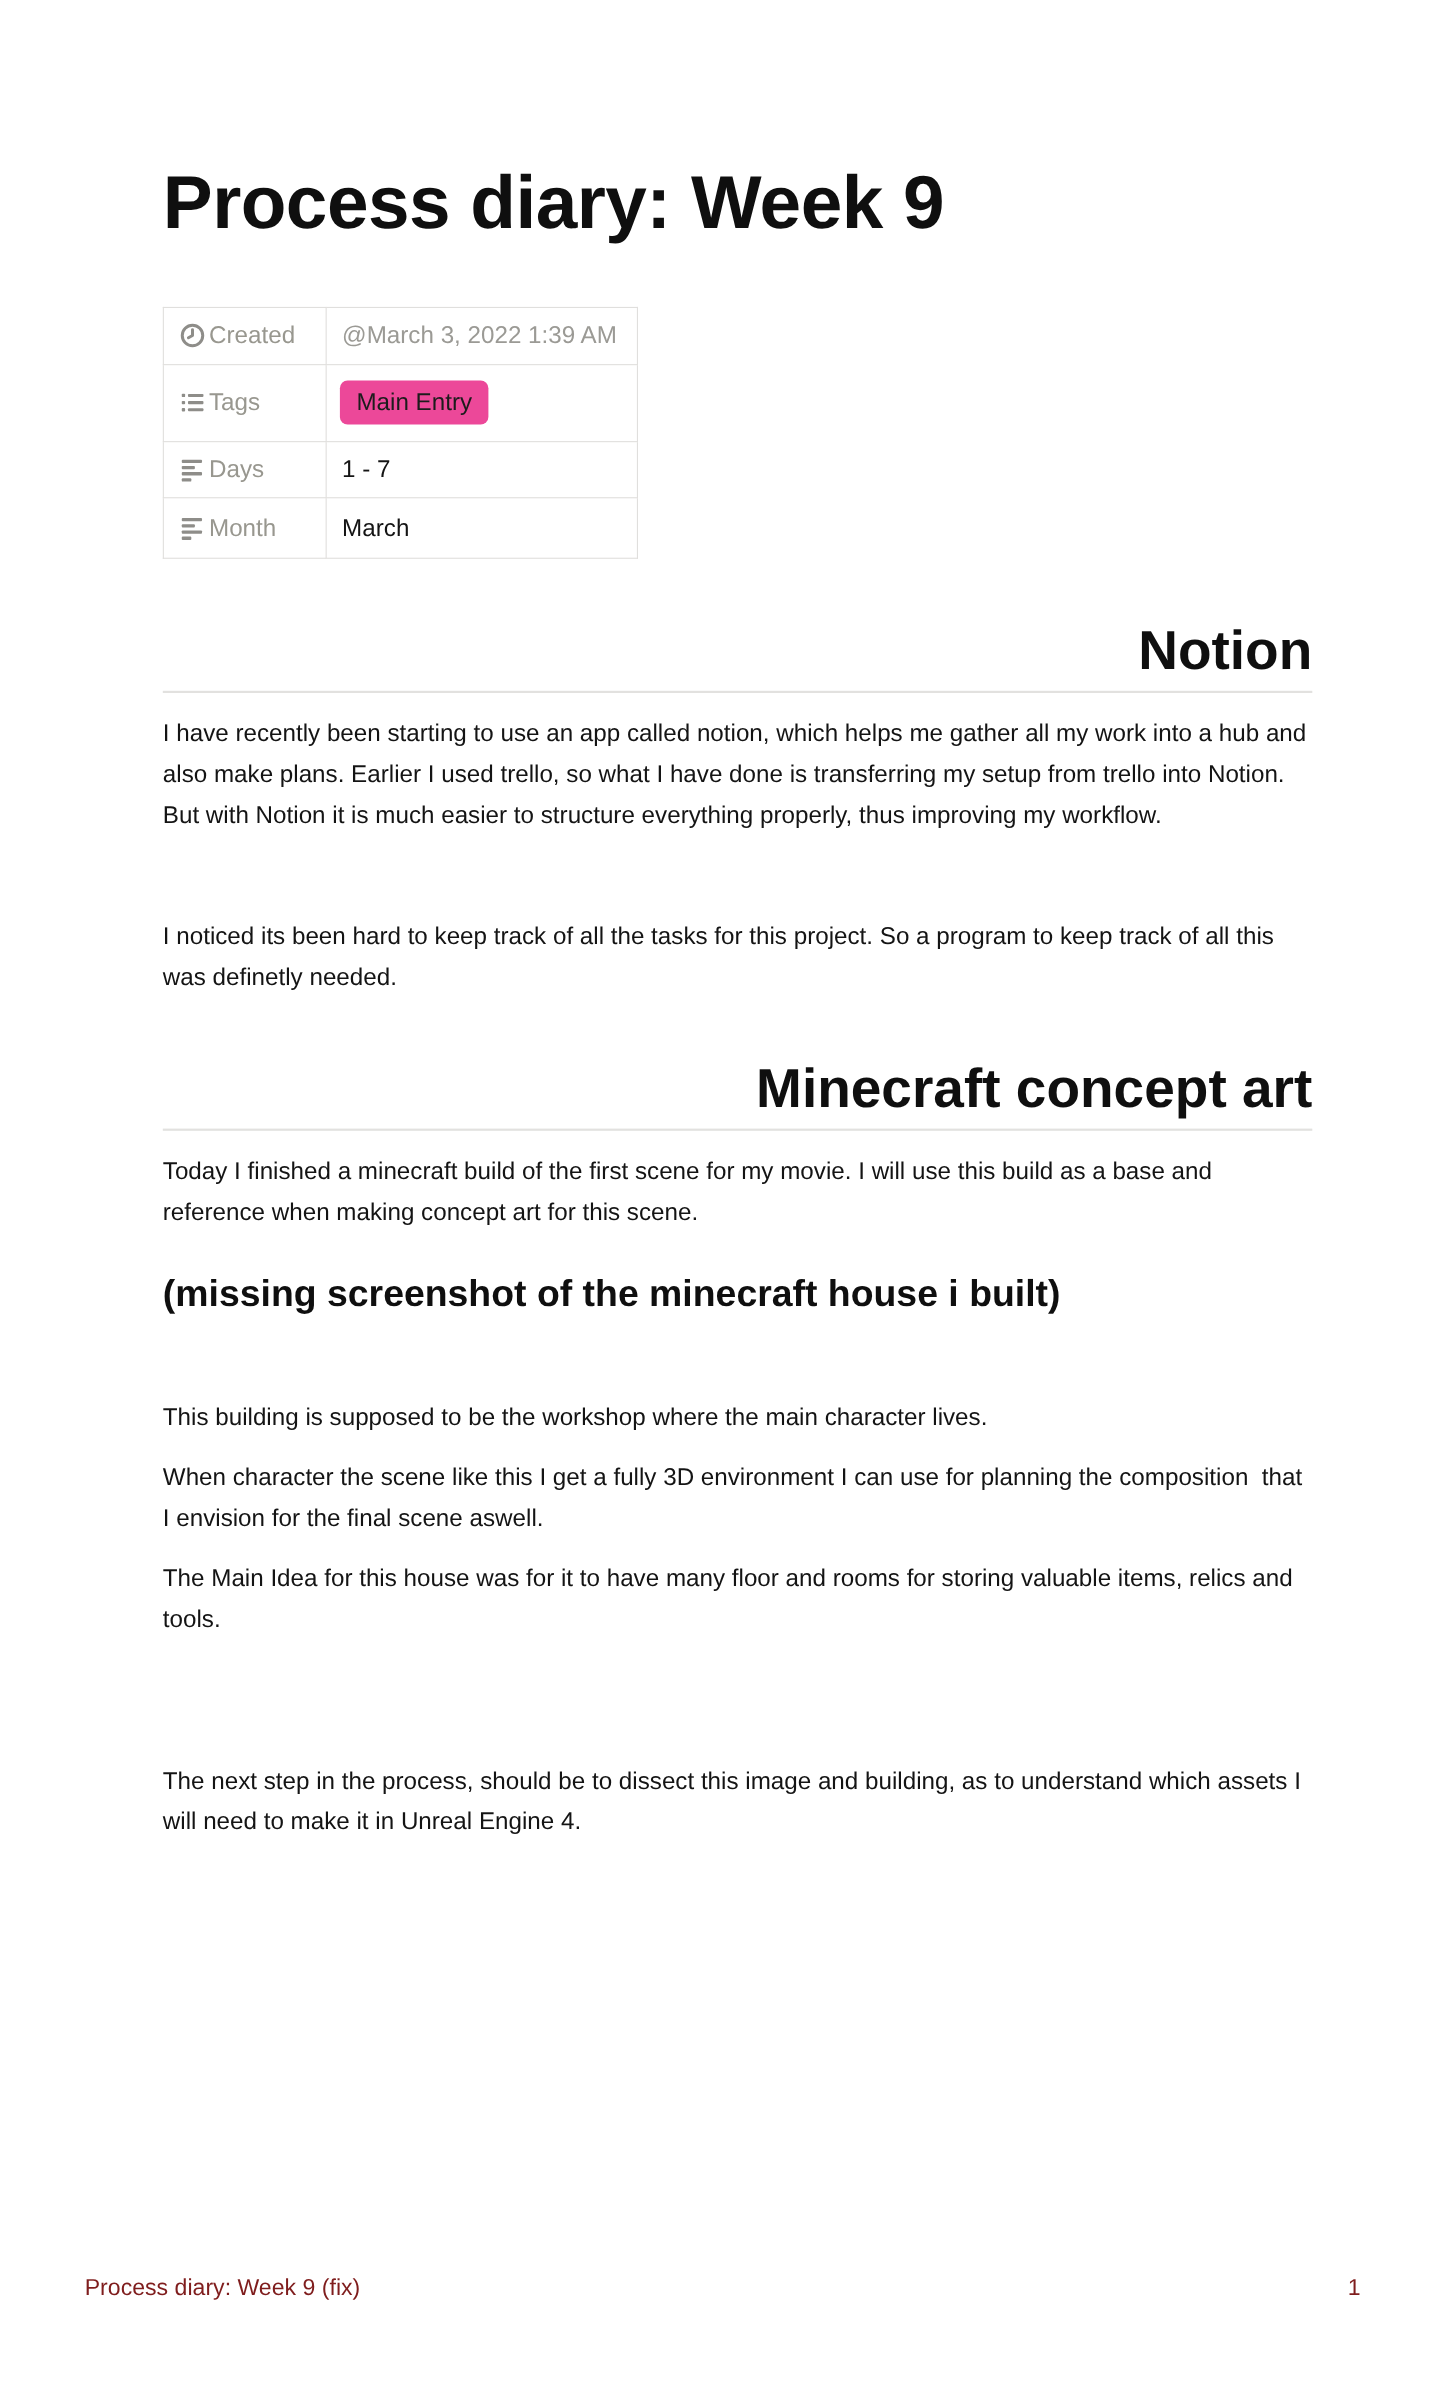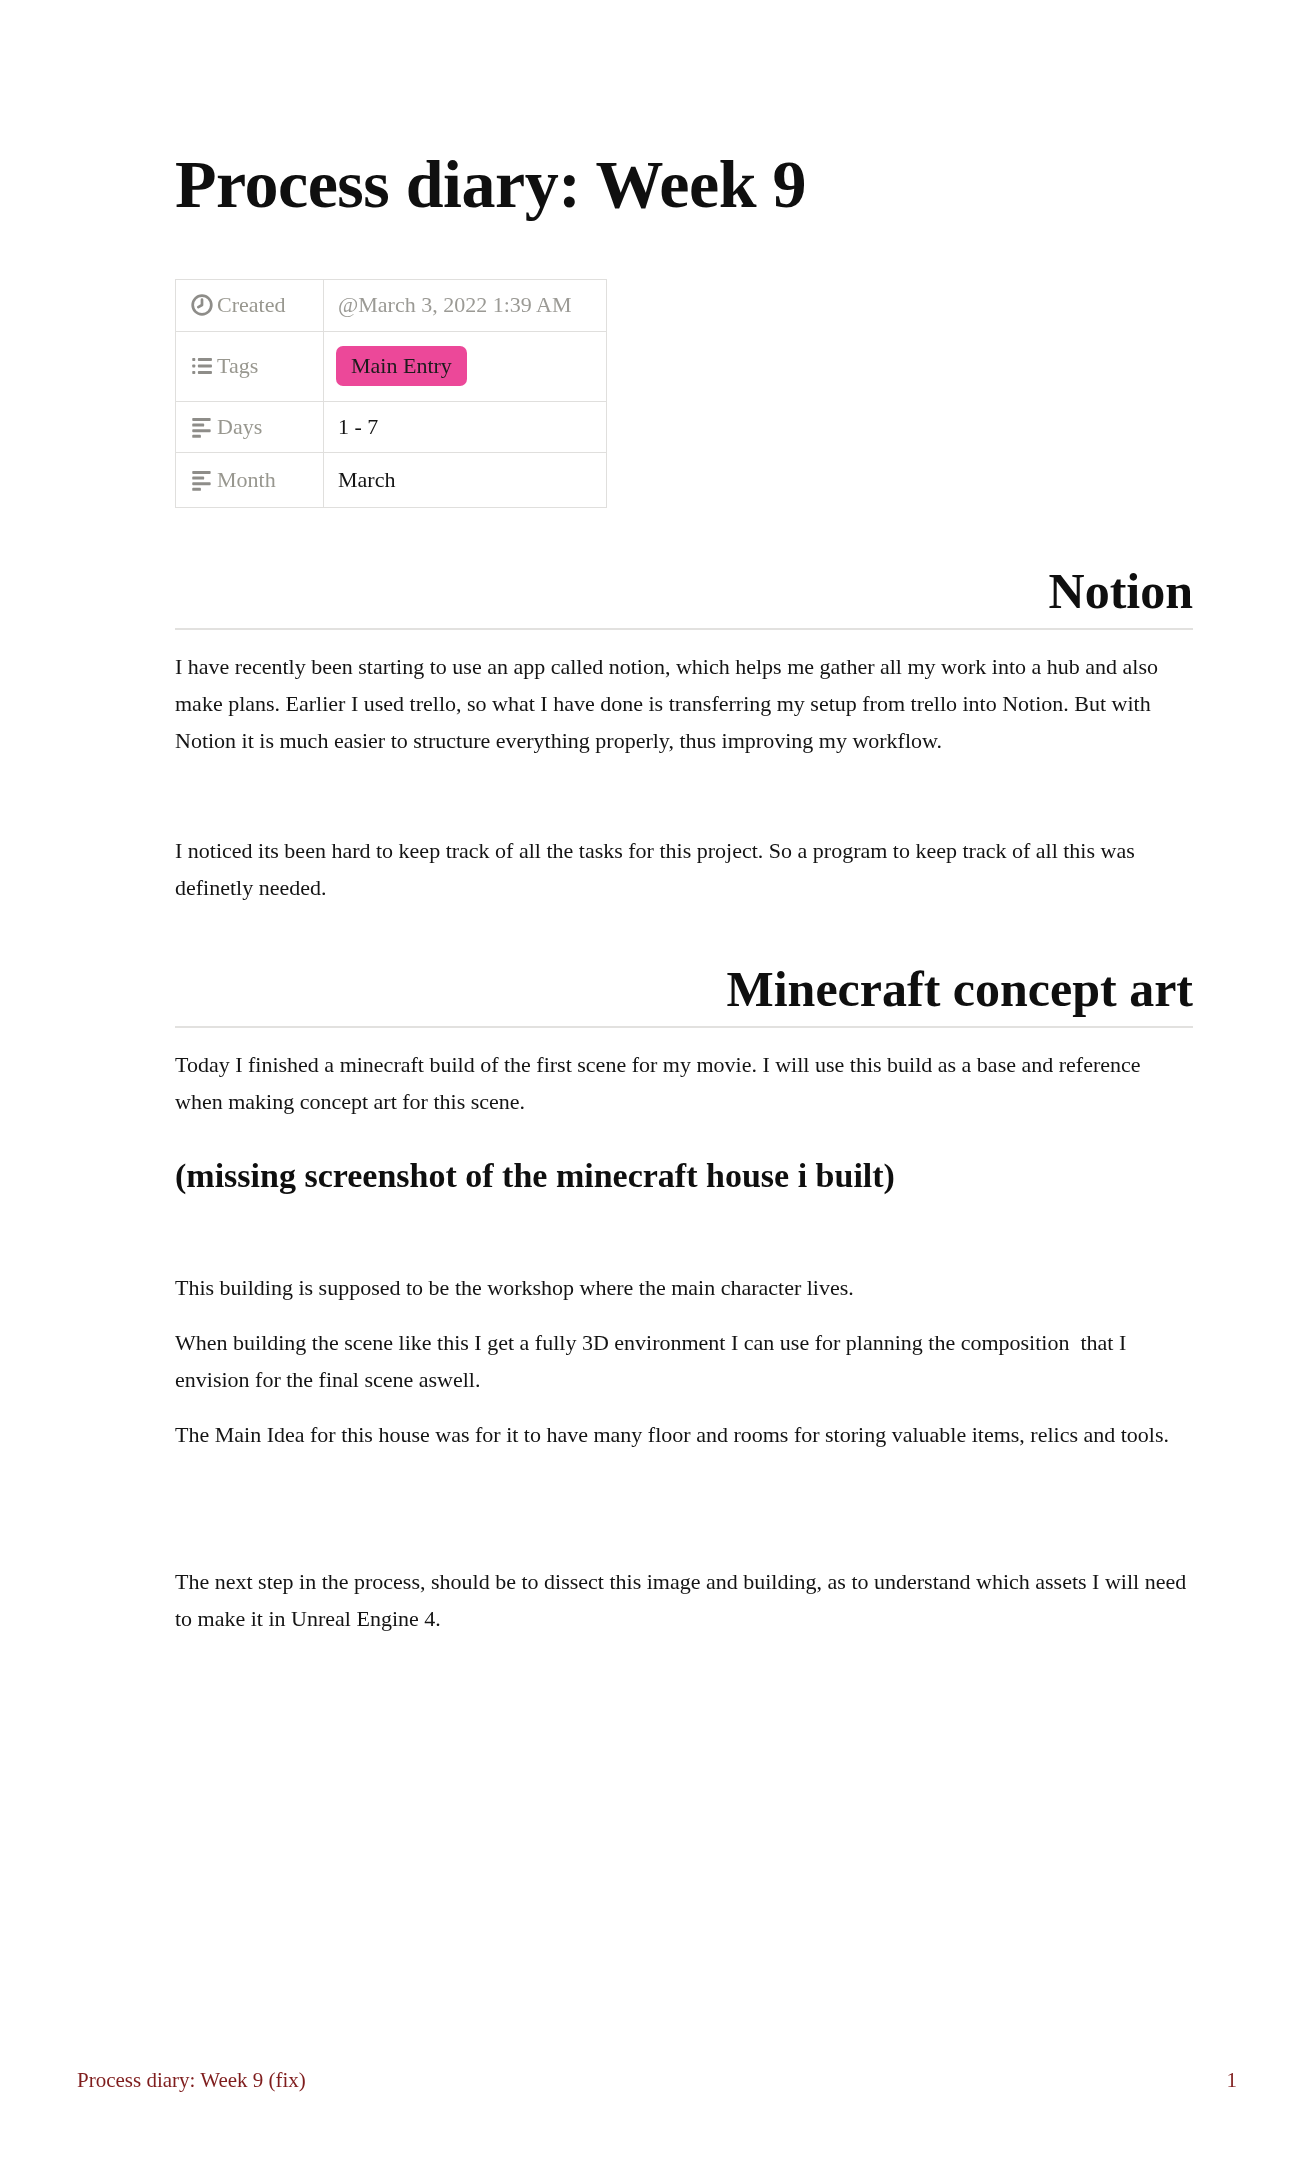--- a/index.html
+++ b/index.html
@@ -3,23 +3,22 @@
 <meta charset="utf-8">
 <style>
   * { box-sizing: border-box; }
   html, body { margin: 0; padding: 0; background: #ffffff; }
   .page {
     position: relative;
     width: 1316px;
     height: 2168px;
     background: #ffffff;
     overflow: hidden;
-    font-family: Liberation Serif, serif;
+    font-family: Liberation Sans, sans-serif;
     color: #111111;
-    padding-left: 27px;
   }
   .content {
     padding: 144px 123px 0 148px; 
   }
   h1.doc-title {
     margin: 0;
     font-size: 68px;
     line-height: 1.2;
     font-weight: 700;
     color: #0f0f0f;
@@ -207,21 +206,21 @@
     <p class="body-text">I have recently been starting to use an app called notion, which helps me gather all my work into a hub and also make plans. Earlier I used trello, so what I have done is transferring my setup from trello into Notion. But with Notion it is much easier to structure everything properly, thus improving my workflow.</p>
     <div class="gap"></div>
     <p class="body-text">I noticed its been hard to keep track of all the tasks for this project. So a program to keep track of all this was definetly needed.</p>
 
     <h2 class="section-heading">Minecraft concept art</h2>
     <hr class="section-divider">
     <p class="body-text">Today I finished a minecraft build of the first scene for my movie. I will use this build as a base and reference when making concept art for this scene.</p>
     <h3 class="sub-heading">(missing screenshot of the minecraft house i built)</h3>
     <div class="gap"></div>
     <p class="body-text">This building is supposed to be the workshop where the main character lives.</p>
-    <p class="body-text">When building the scene like this I get a fully 3D environment I can use for planning the composition  that I envision for the final scene aswell.</p>
+    <p class="body-text">When character the scene like this I get a fully 3D environment I can use for planning the composition  that I envision for the final scene aswell.</p>
     <p class="body-text">The Main Idea for this house was for it to have many floor and rooms for storing valuable items, relics and tools.</p>
     <div class="gap-lg"></div>
     <p class="body-text">The next step in the process, should be to dissect this image and building, as to understand which assets I will need to make it in Unreal Engine 4.</p>
 
   </div>
 
   <div class="footer">
     <span>Process diary: Week 9 (fix)</span>
     <span>1</span>
   </div>

